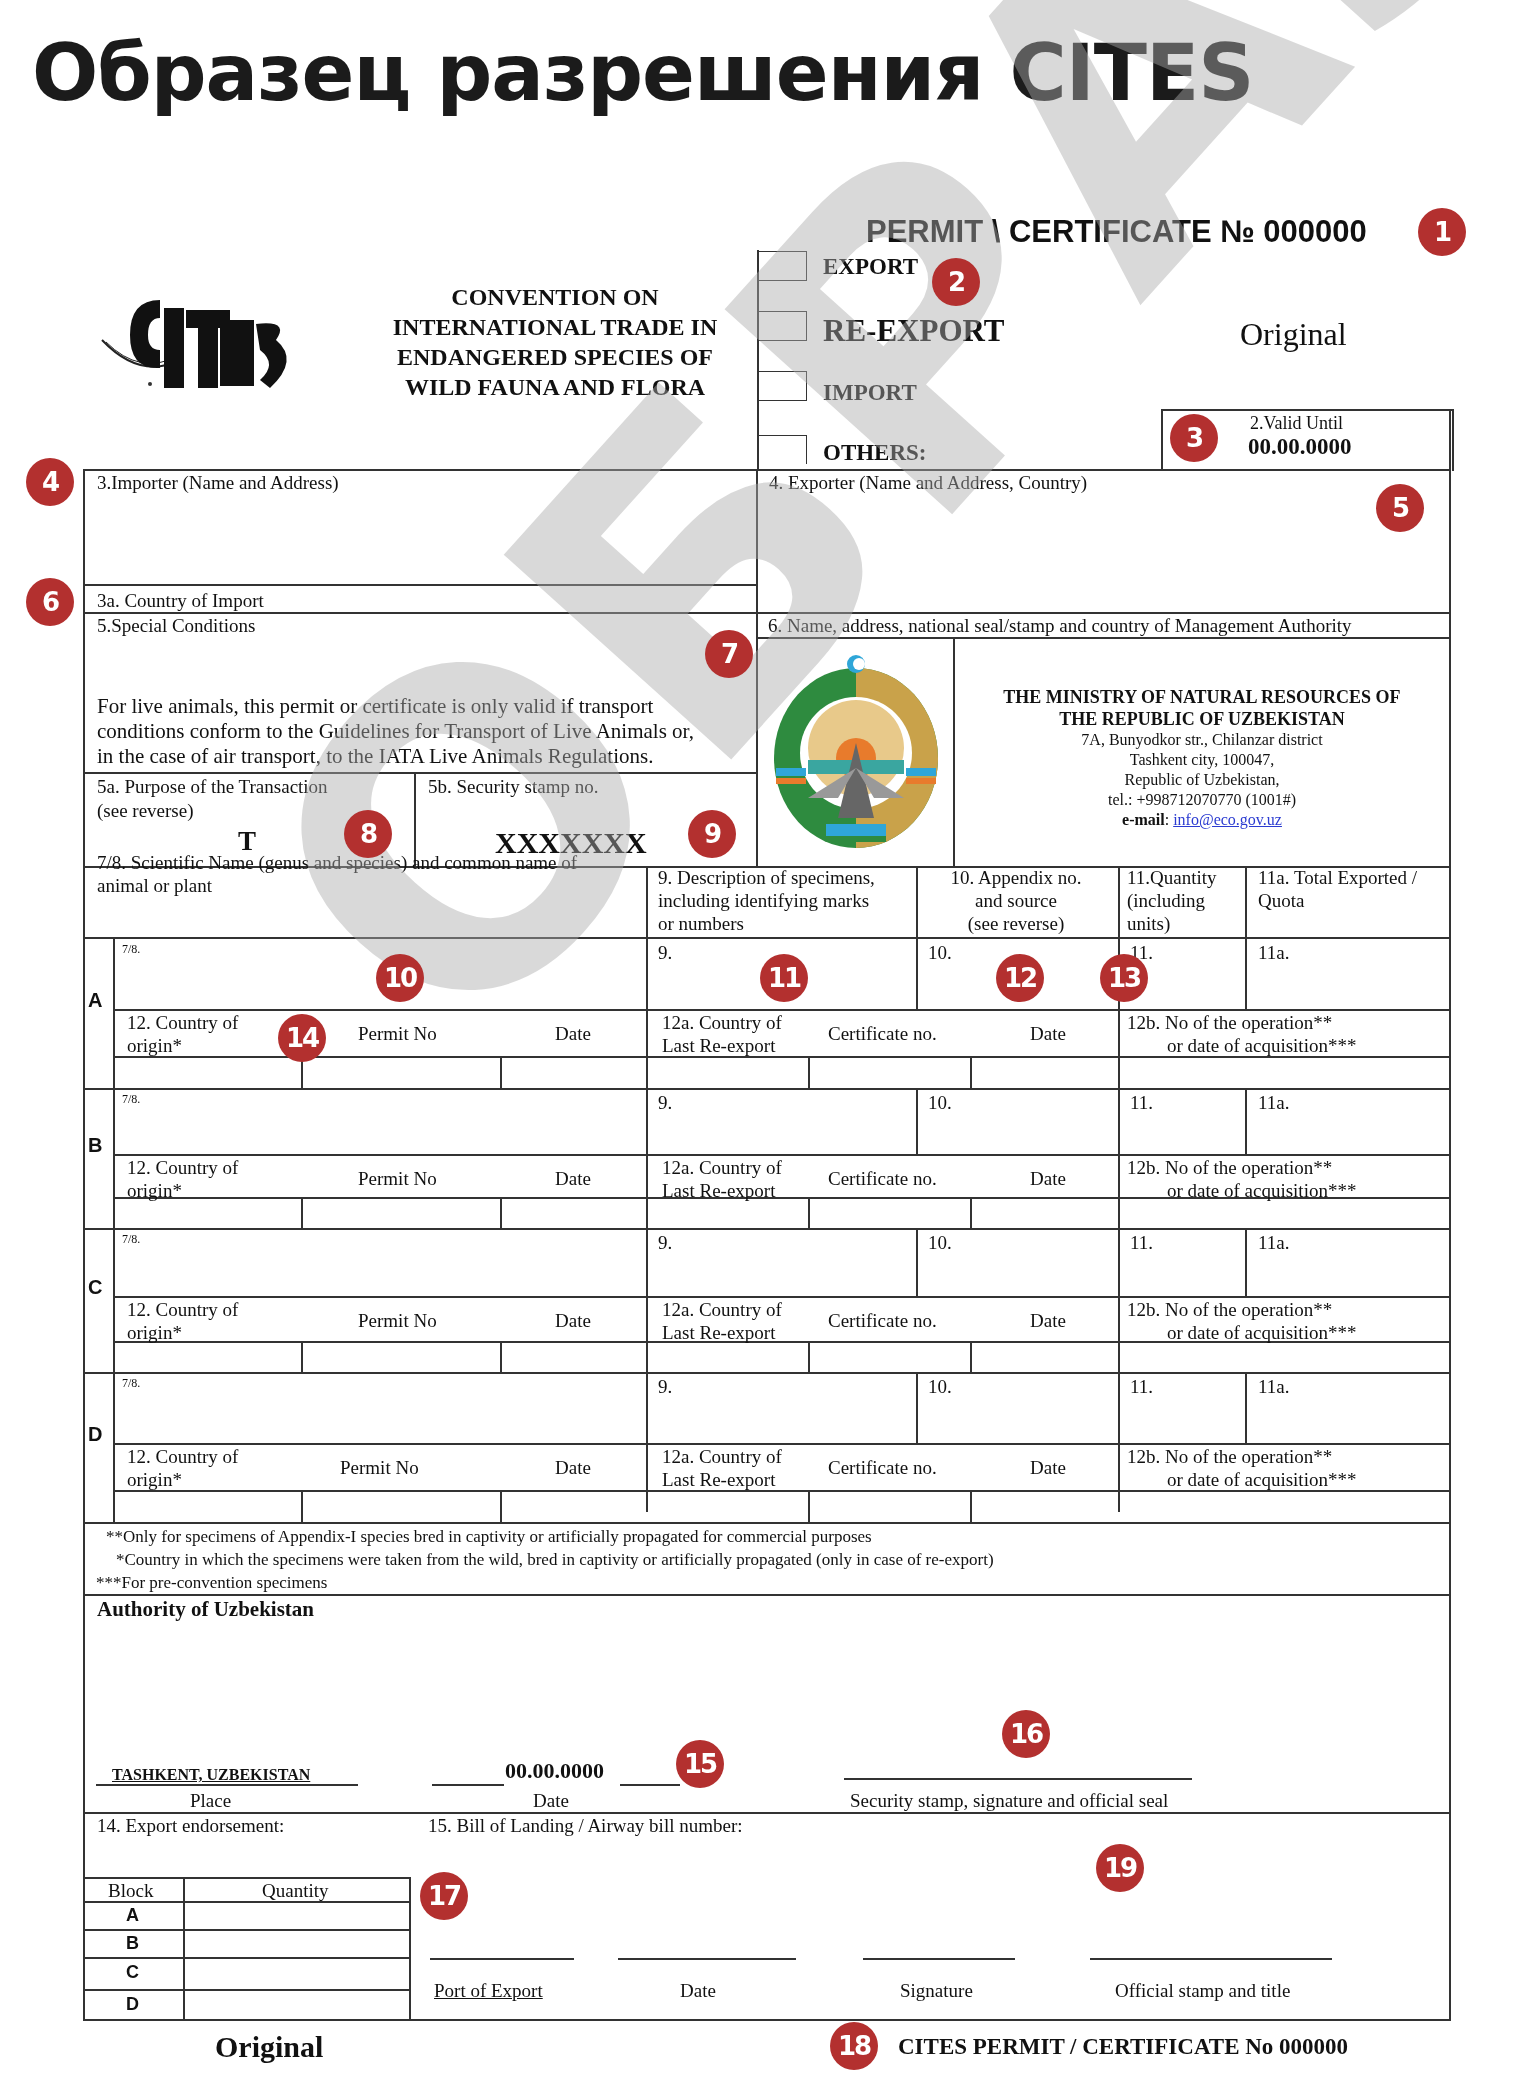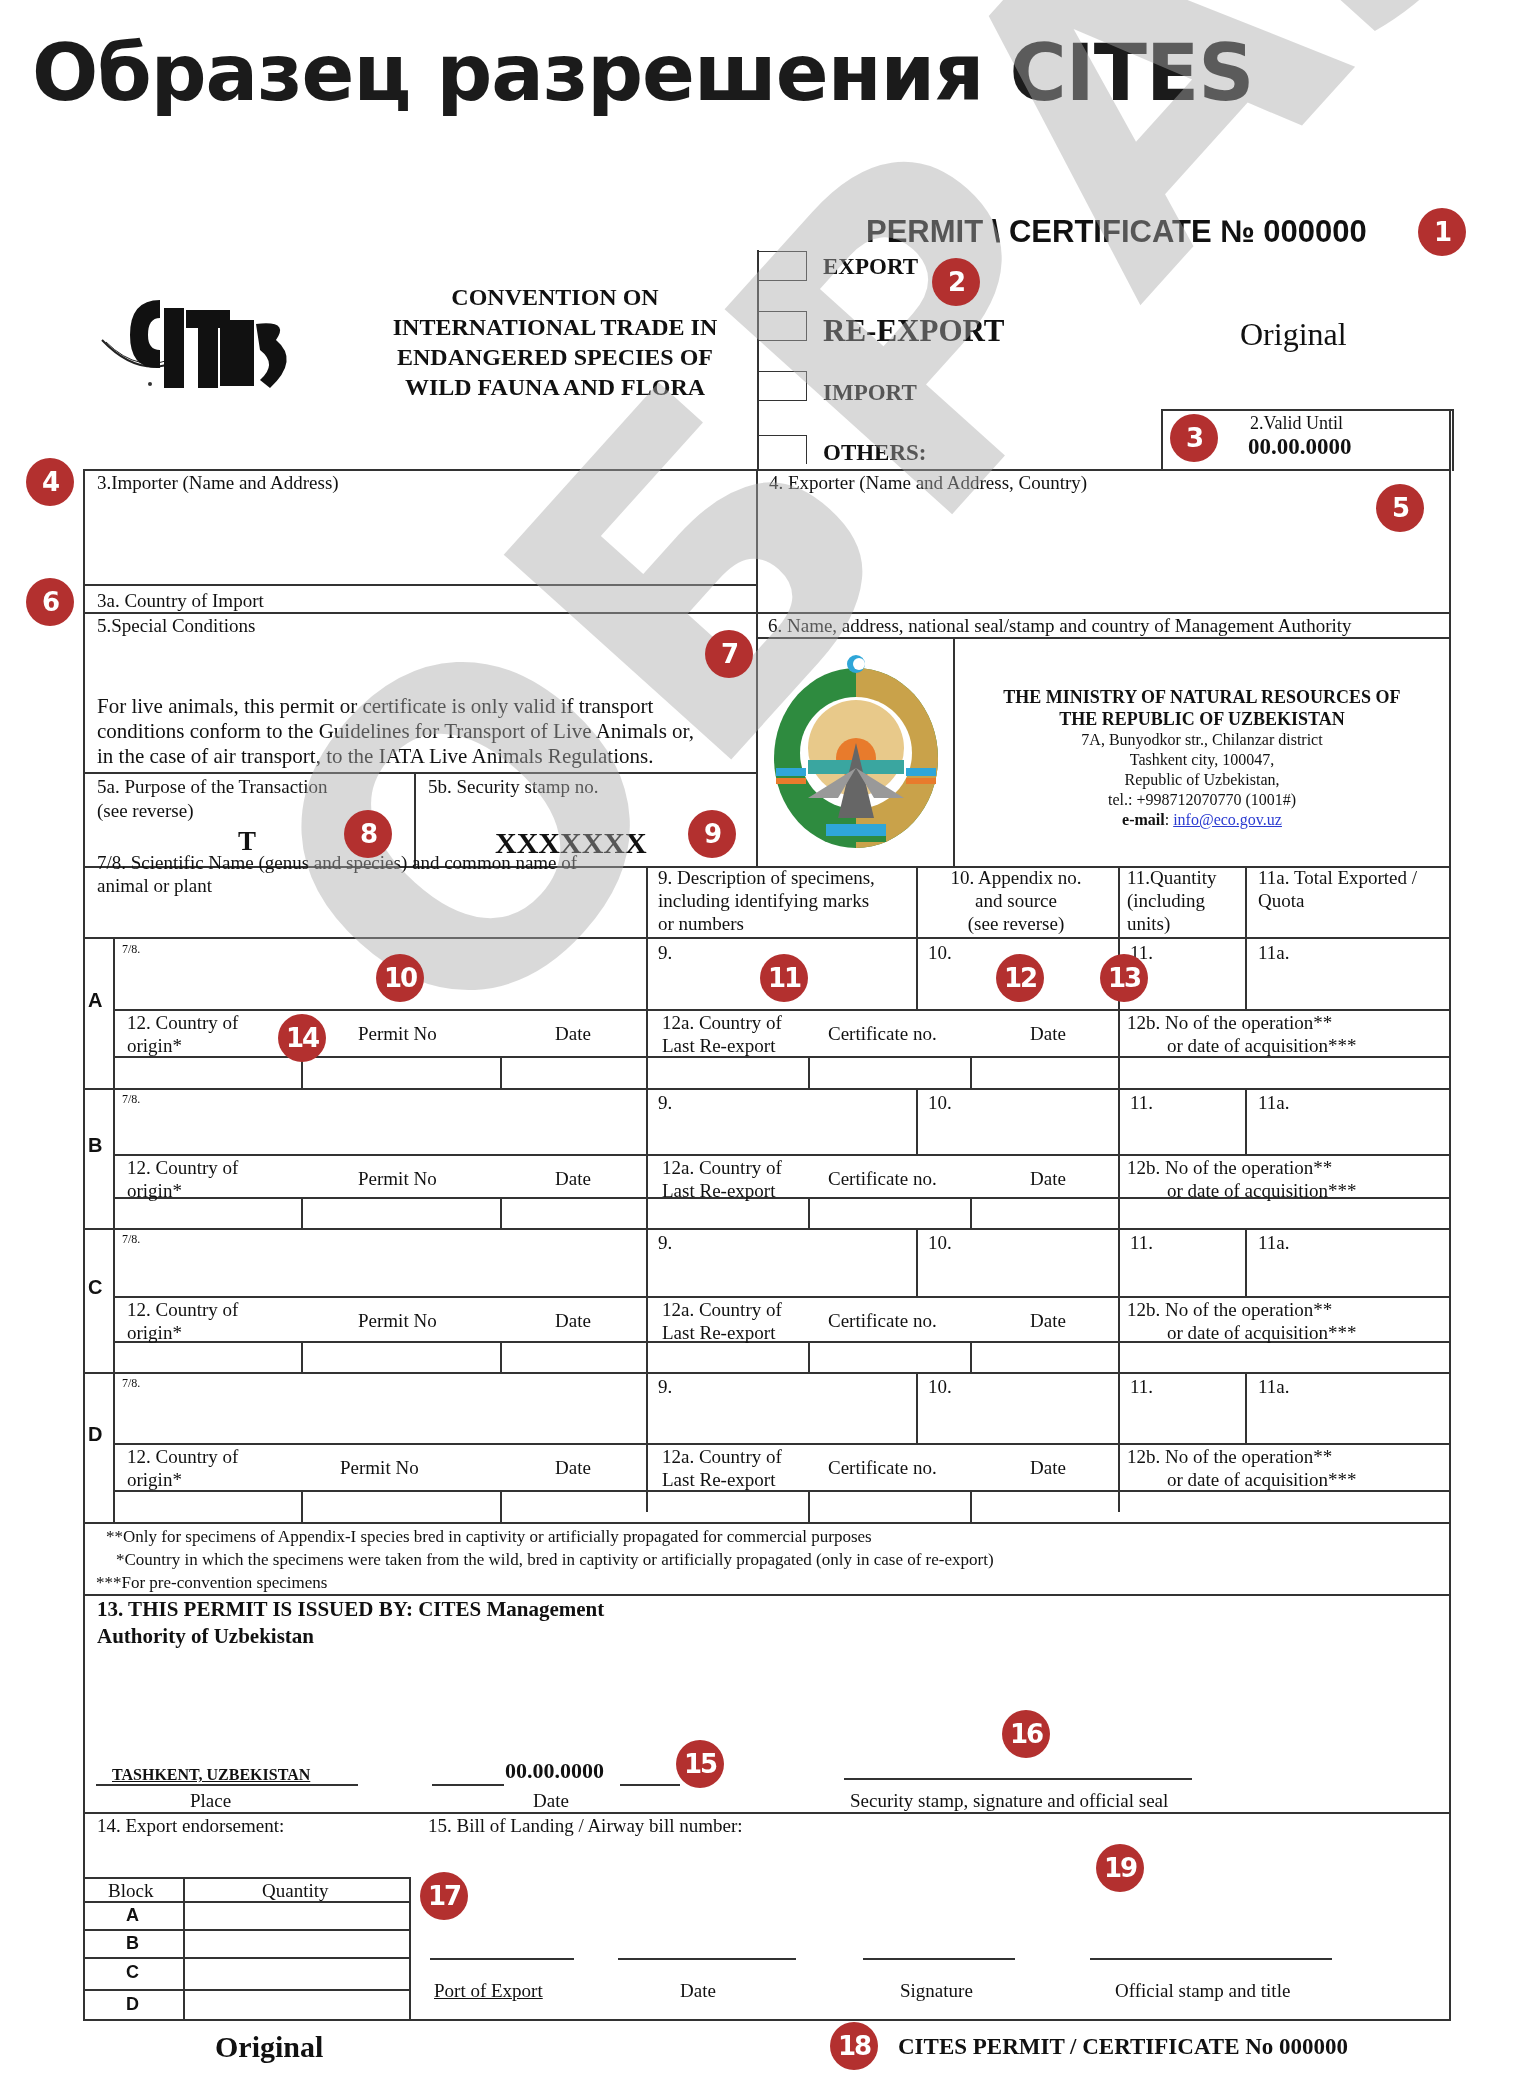--- a/index.html
+++ b/index.html
@@ -337,21 +337,20 @@
 
 <div class="line h" style="left:83px;top:1522px;width:1368px;"></div>
 <div class="abs serif" style="left:96px;top:1525px;font-size:17px;line-height:23px;">
   <div style="padding-left:10px;">**Only for specimens of Appendix-I species bred in captivity or artificially propagated for commercial purposes</div>
   <div style="padding-left:20px;">*Country in which the specimens were taken from the wild, bred in captivity or artificially propagated (only in case of re-export)</div>
   <div>***For pre-convention specimens</div>
 </div>
 <div class="line h" style="left:83px;top:1594px;width:1368px;"></div>
 
 <div class="abs serif bold" style="left:97px;top:1596px;font-size:21px;line-height:27px;">
-  <div>13. THIS PERMIT IS ISSUED BY: CITES Management</div>
   <div>Authority of Uzbekistan</div>
 </div>
 <div class="lbl serif bold" style="left:112px;top:1764px;font-size:16px;text-decoration:underline;">TASHKENT, UZBEKISTAN</div>
 <div class="line h" style="left:96px;top:1784px;width:262px;"></div>
 <div class="lbl serif" style="left:190px;top:1790px;">Place</div>
 <div class="line h" style="left:432px;top:1784px;width:72px;"></div>
 <div class="lbl serif bold" style="left:505px;top:1760px;font-size:22px;">00.00.0000</div>
 <div class="line h" style="left:620px;top:1784px;width:60px;"></div>
 <div class="lbl serif" style="left:533px;top:1790px;">Date</div>
 <div class="line h" style="left:844px;top:1778px;width:348px;"></div>

